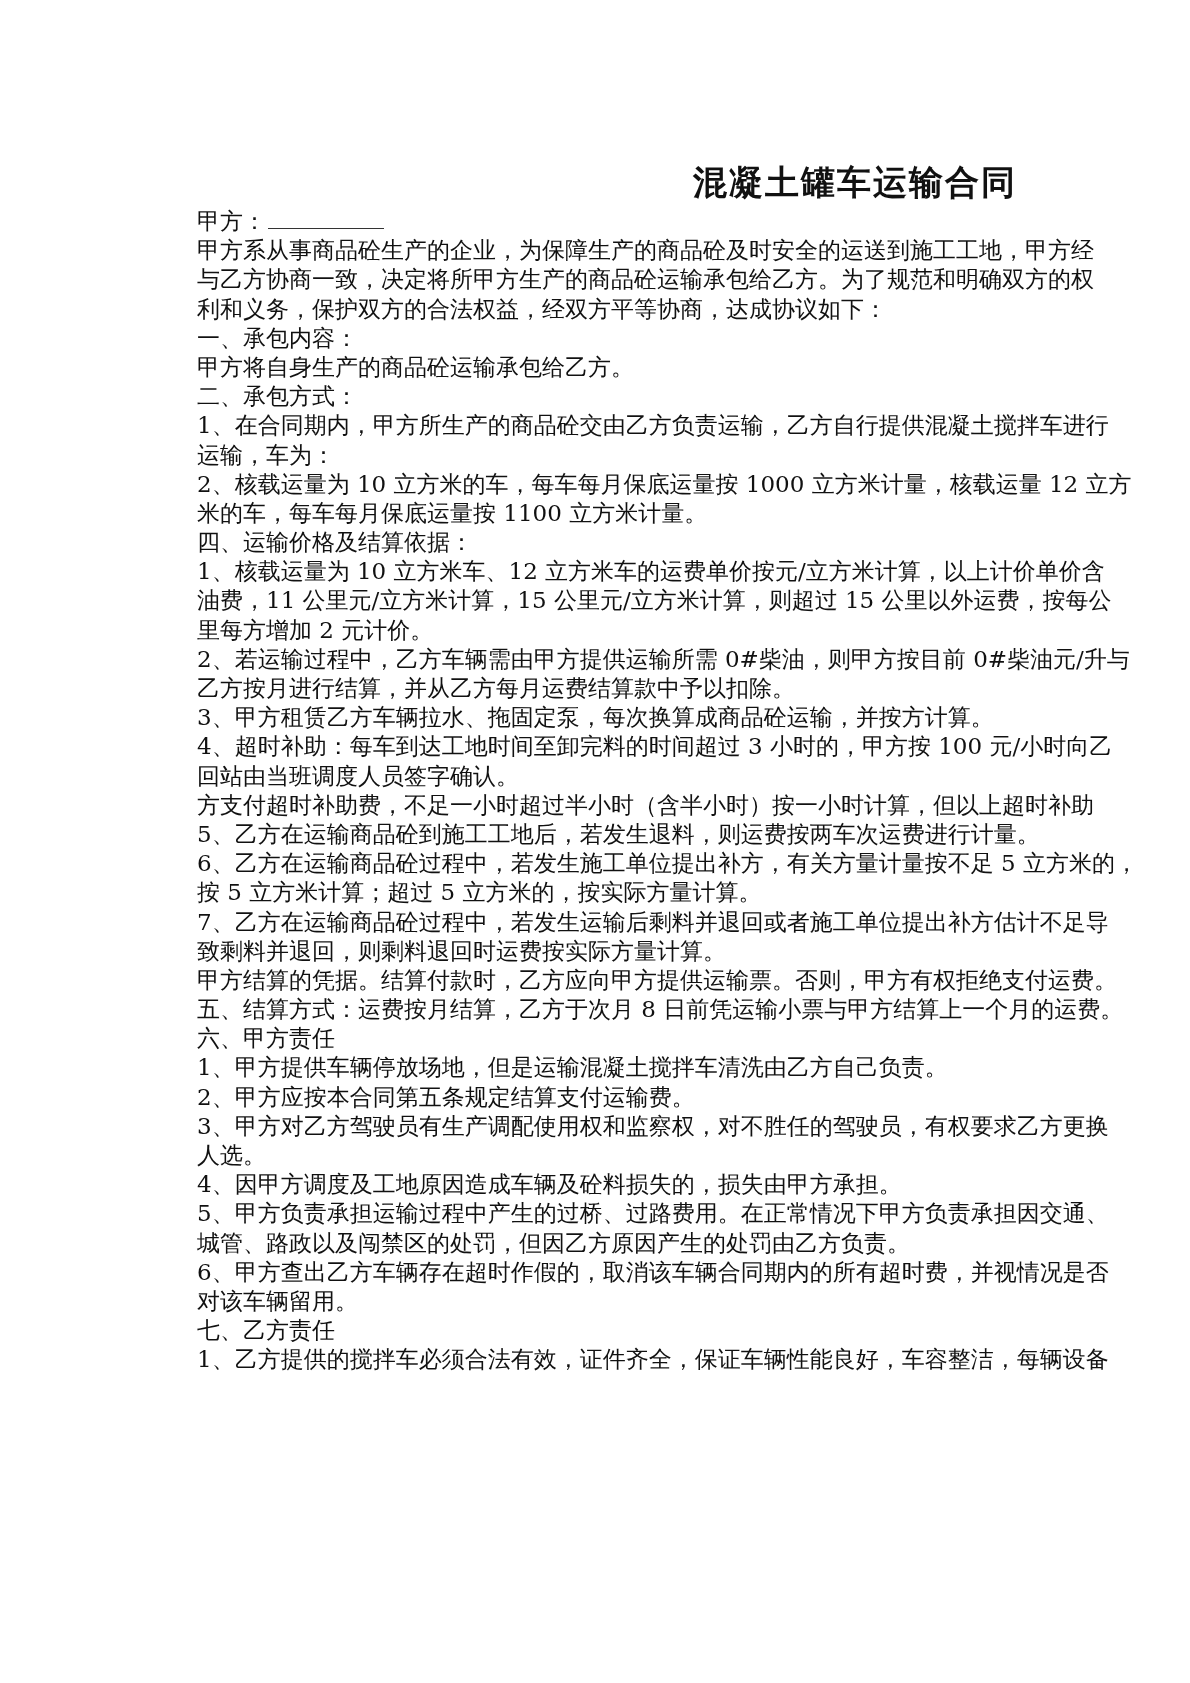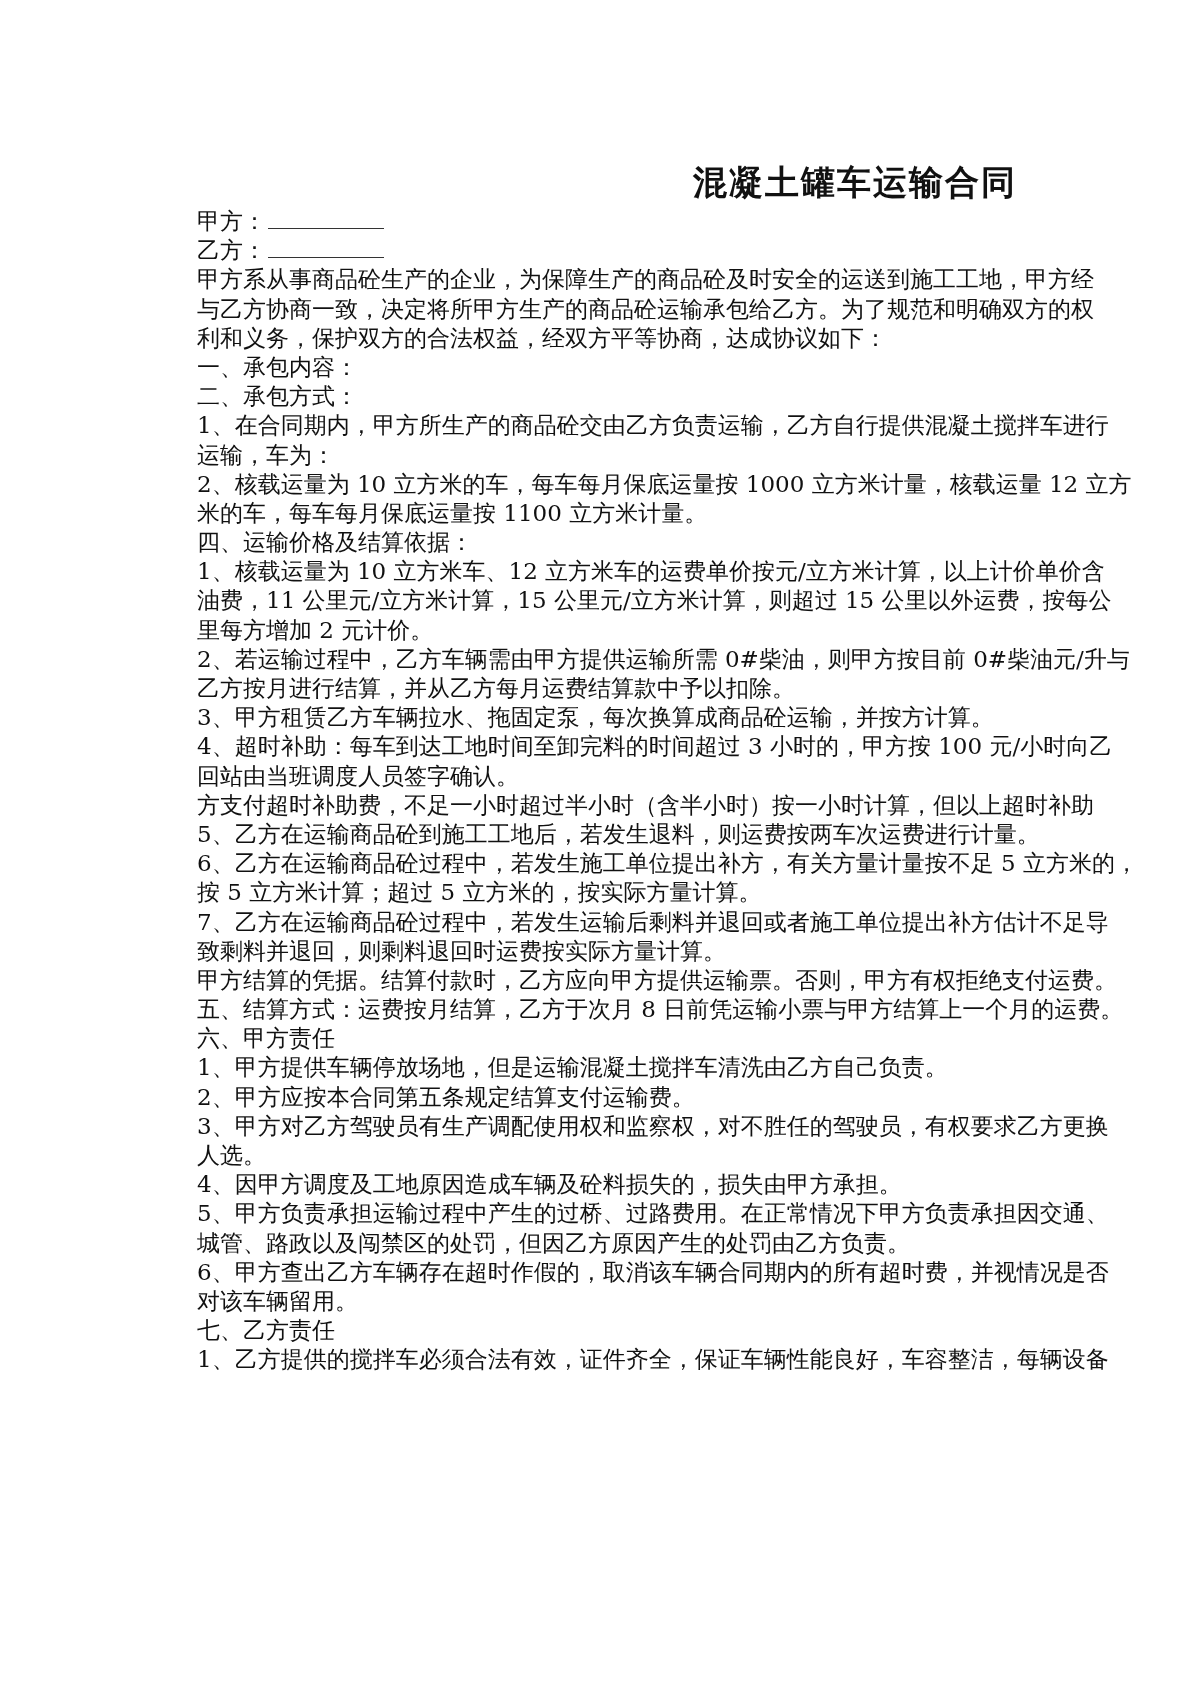--- a/index.html
+++ b/index.html
@@ -61,28 +61,26 @@
 </head>
 <body>
 
 <div class="page">
   <h1 class="title">混凝土罐车运输合同</h1>
 
   <div class="body-text">
     <span class="line">
       <span>甲方：</span><span class="blank"></span>
     </span>
-    <span class="line">
-      <span>乙方：</span><span class="blank"></span>
-    </span>
 
     <span class="line">甲方系从事商品砼生产的企业，为保障生产的商品砼及时安全的运送到施工工地，甲方经</span>
     <span class="line">与乙方协商一致，决定将所甲方生产的商品砼运输承包给乙方。为了规范和明确双方的权</span>
     <span class="line">利和义务，保护双方的合法权益，经双方平等协商，达成协议如下：</span>
     <span class="line">一、承包内容：</span>
+    <span class="line">甲方将自身生产的商品砼运输承包给乙方。</span>
     <span class="line">二、承包方式：</span>
     <span class="line">1、在合同期内，甲方所生产的商品砼交由乙方负责运输，乙方自行提供混凝土搅拌车进行</span>
     <span class="line">运输，车为：</span>
     <span class="line">2、核载运量为 10 立方米的车，每车每月保底运量按 1000 立方米计量，核载运量 12 立方</span>
     <span class="line">米的车，每车每月保底运量按 1100 立方米计量。</span>
     <span class="line">四、运输价格及结算依据：</span>
     <span class="line">1、核载运量为 10 立方米车、12 立方米车的运费单价按元/立方米计算，以上计价单价含</span>
     <span class="line">油费，11 公里元/立方米计算，15 公里元/立方米计算，则超过 15 公里以外运费，按每公</span>
     <span class="line">里每方增加 2 元计价。</span>
     <span class="line">2、若运输过程中，乙方车辆需由甲方提供运输所需 0#柴油，则甲方按目前 0#柴油元/升与</span>

